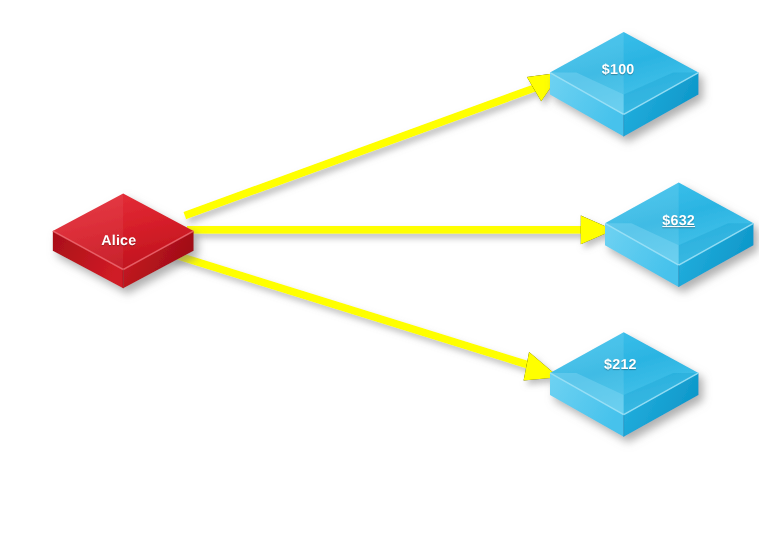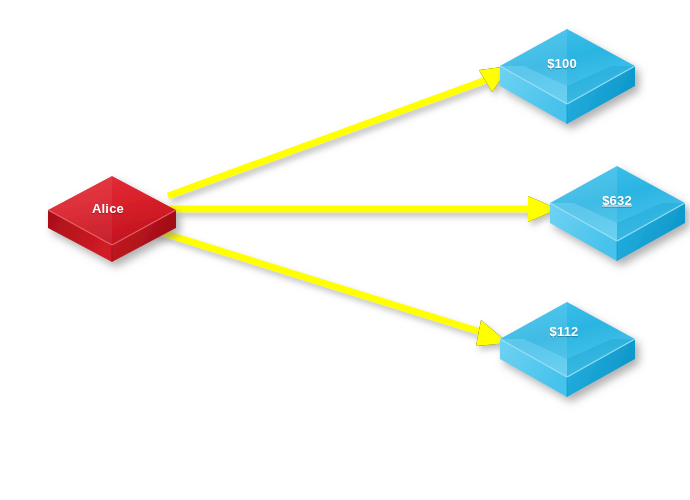--- a/index.html
+++ b/index.html
@@ -153,21 +153,21 @@
       <polygon points="567,377 635,339 635,359 567,397" fill="url(#blueRight)"></polygon>
       <polygon points="567,302 635,339 567,377 500,339" fill="url(#blueTop)"></polygon>
       <polygon points="567,302 500,339 567,377" fill="#ffffff" opacity="0.10"></polygon>
       <polygon points="500,339 567,377 567,359 524,339" fill="#8fdcf6" opacity="0.35"></polygon>
       <polygon points="635,339 567,377 567,359 612,339" fill="#0f9ccd" opacity="0.30"></polygon>
       <polyline points="500,339 567,377 635,339" fill="none" stroke="#9fe3f8" stroke-width="1.4" opacity="0.85"></polyline>
       <line x1="567" y1="377" x2="567" y2="397" stroke="#0c8fbf" stroke-width="1" opacity="0.55"></line>
     </g>
   </svg>
 
-  <div class="node-label" style="left:108px; top:208px;">Alice</div>
+  <div class="node-label" style="left:108px; top:218px;">Alice</div>
 
   <div class="node-label" style="left:562px; top:63px;">$100</div>
 
   <div class="node-label" style="left:617px; top:200px;text-decoration:underline;">$632</div>
 
-  <div class="node-label" style="left:564px; top:331px;">$112</div>
+  <div class="node-label" style="left:564px; top:331px;">$212</div>
 
 </div>
 
 </body></html>

